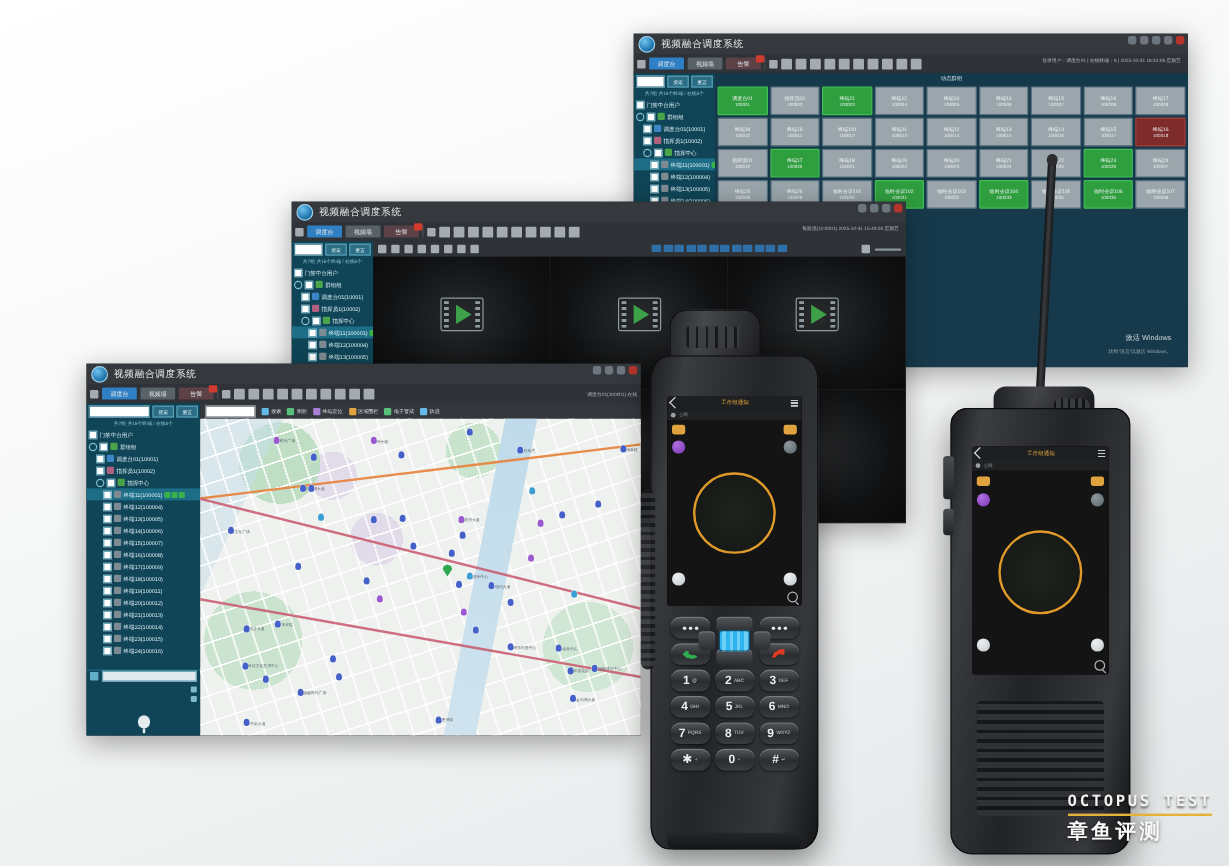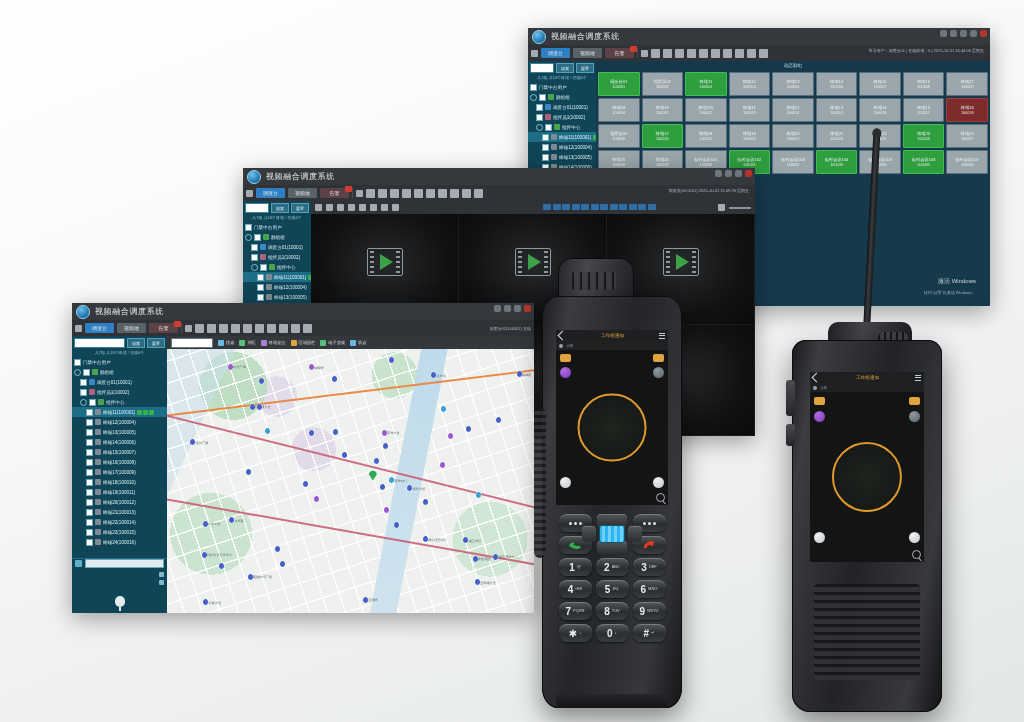--- a/index.html
+++ b/index.html
@@ -1074,14 +1074,19 @@
           <span class="person"><span class="h"></span><span class="b"></span></span>
           <span class="cbtn light" style="left:4px;bottom:19px;"></span>
           <span class="cbtn light" style="right:4px;bottom:19px;"></span>
           <span class="mag"></span>
         </div>
       </div>
     </div>
     <div class="r2-grill"></div>
   </div>
 
+  <div class="wm">
+    <div class="en">OCTOPUS TEST</div>
+    <div class="bar"></div>
+    <div class="cn">章鱼评测</div>
+  </div>
 
 </div>
 
 </body></html>

